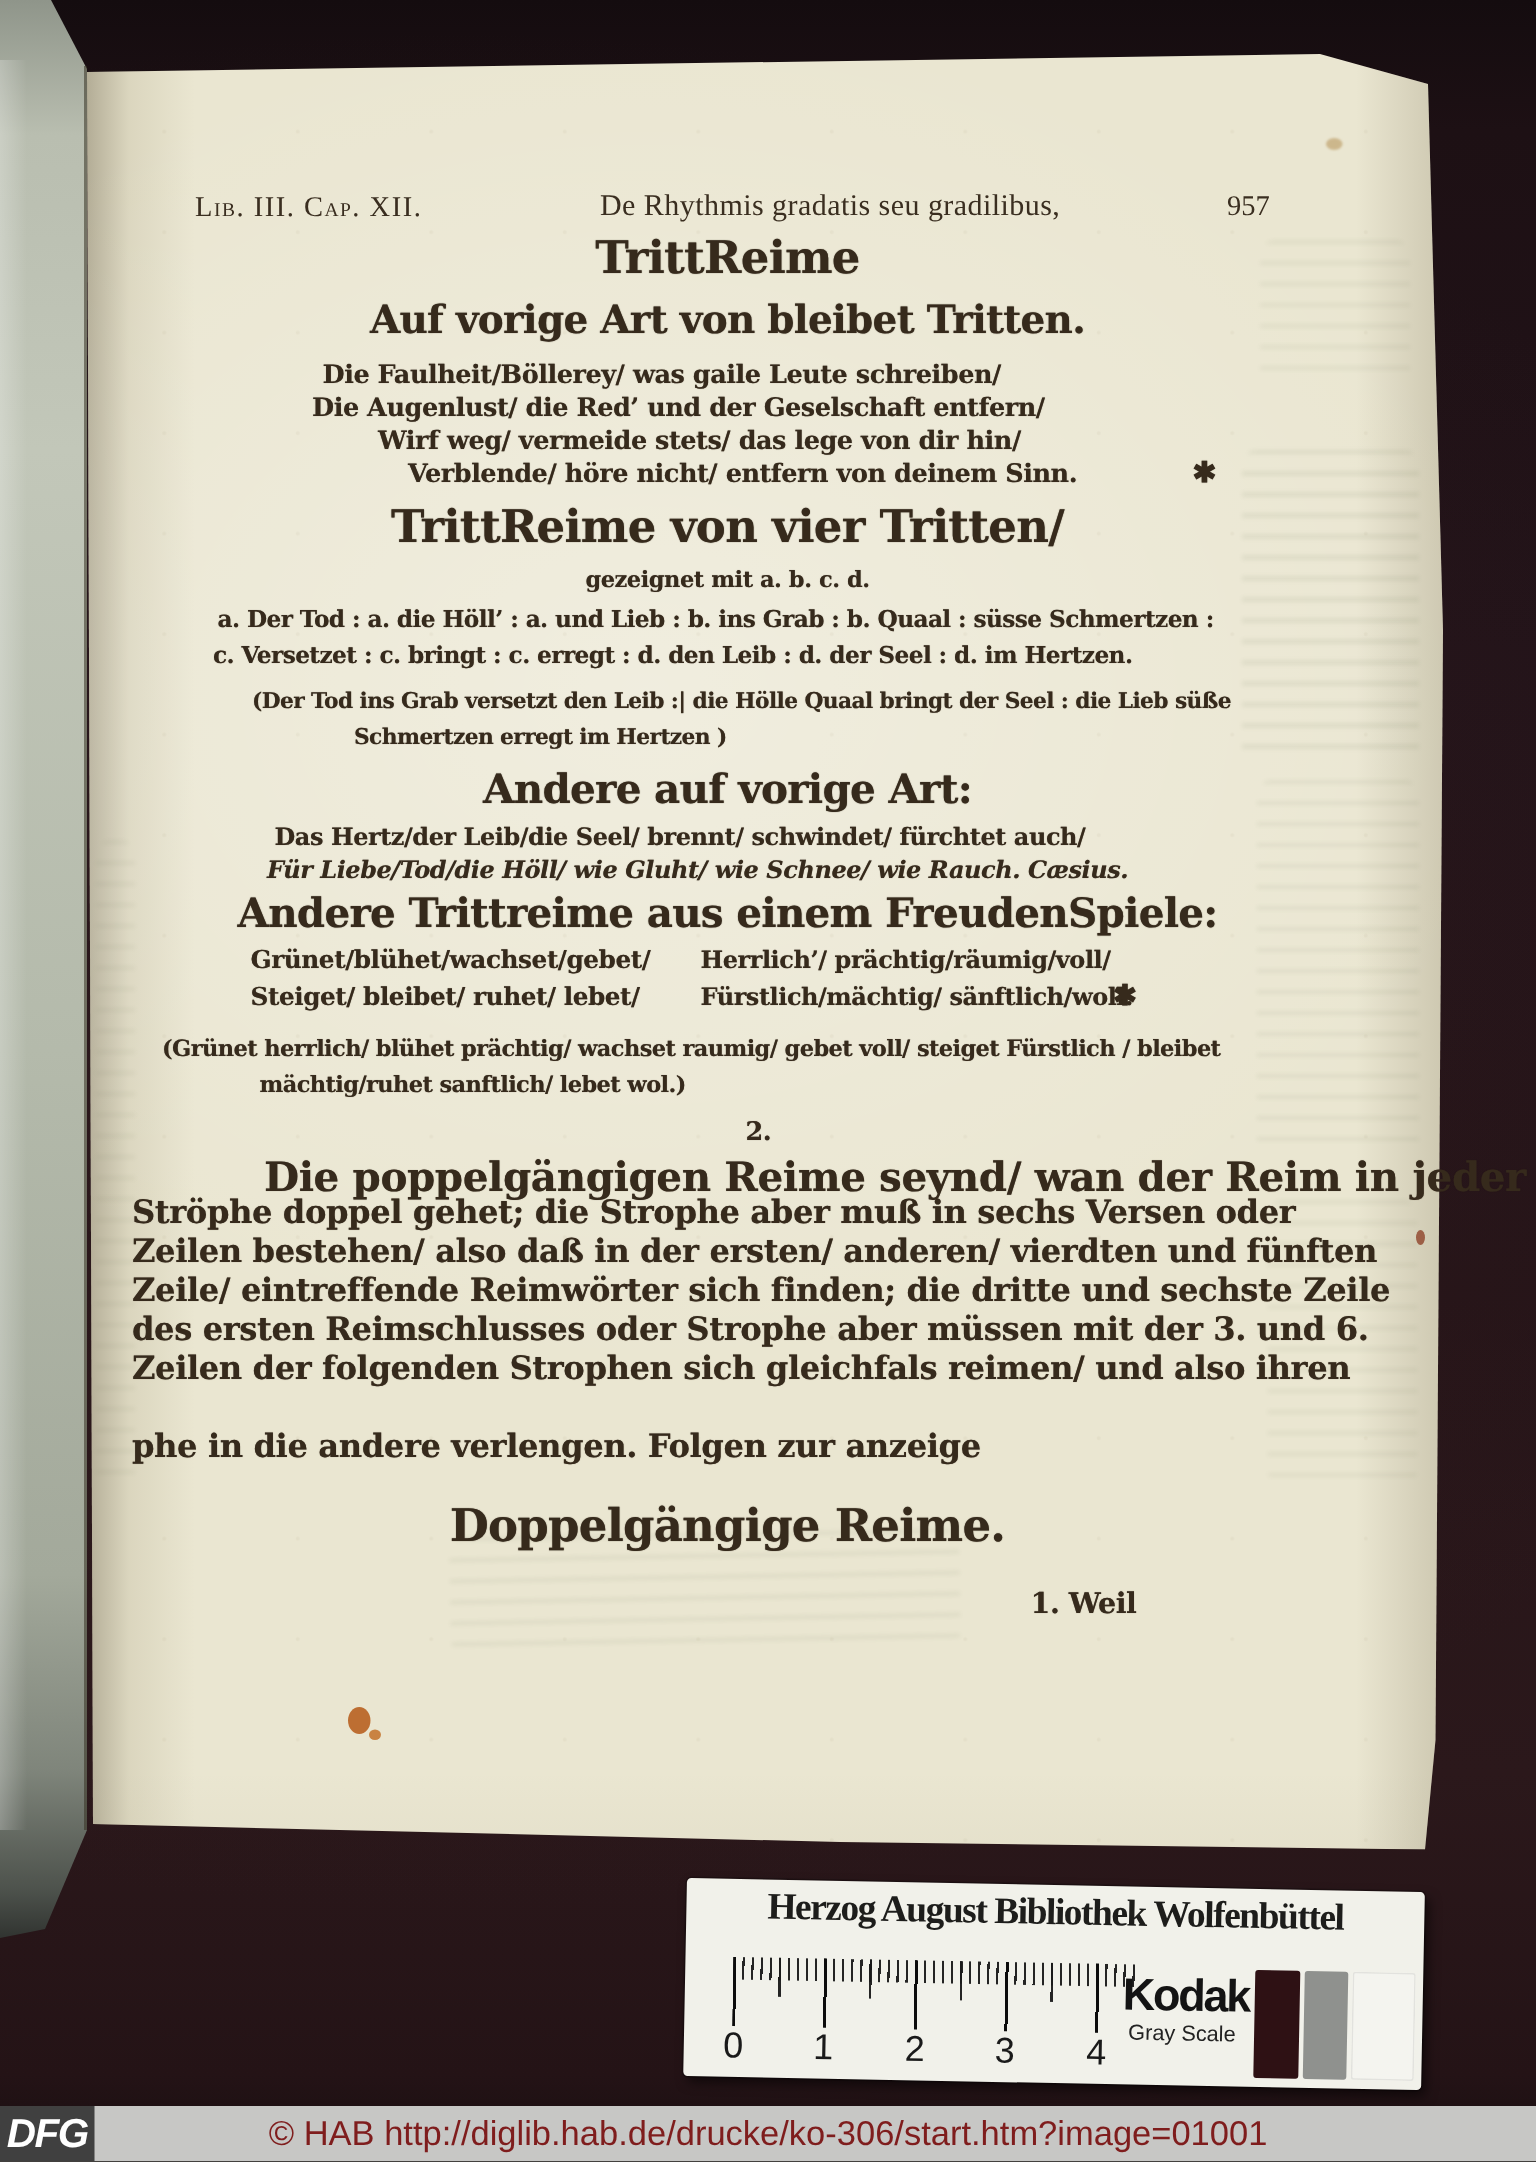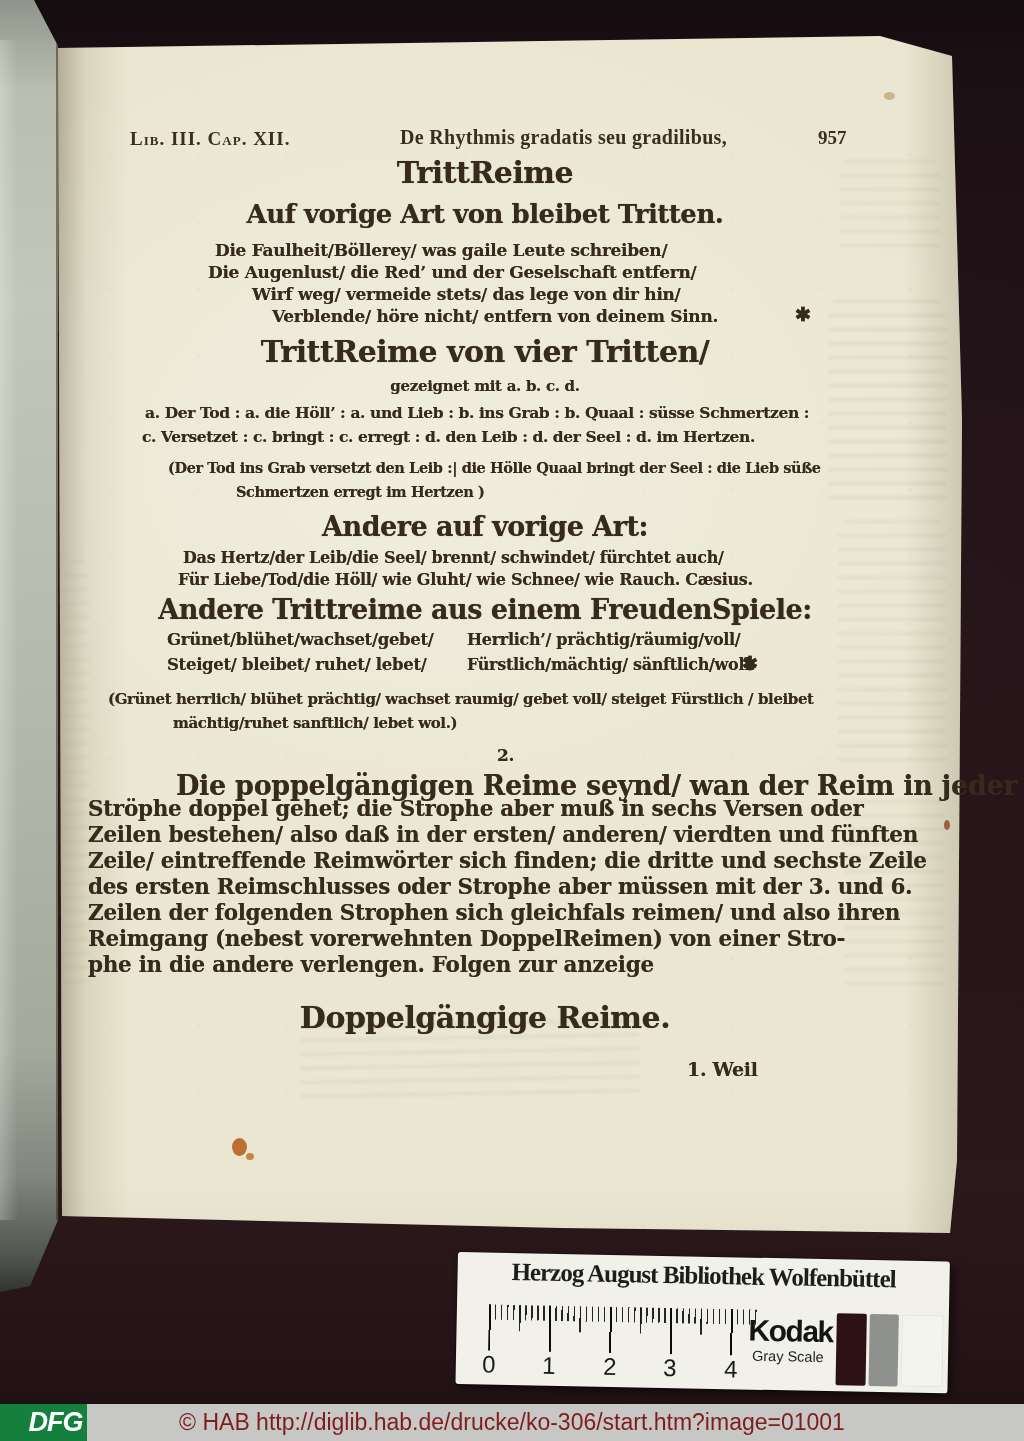--- a/index.html
+++ b/index.html
@@ -29,21 +29,21 @@
       linear-gradient(0deg, rgba(120,110,80,.22) 0 , rgba(0,0,0,0) 260px),
       #eae6d1;
     background-size:89px 67px,auto,auto,auto,auto,auto;
   }
   .fold-line{position:absolute;left:56px;top:44px;width:2px;height:1176px;background:rgba(55,50,35,.55);filter:blur(.4px);}
   
   .ink{position:absolute;color:#362a1c;font-weight:bold;white-space:nowrap;}
   .frak{text-shadow:0 0 .5px rgba(54,42,28,.65);letter-spacing:-.3px;}
   .heading{letter-spacing:-.5px;text-shadow:0 0 .7px rgba(45,35,22,.75);}
   .center-col{left:85px;width:800px;text-align:center;}
-  .latin{font-family:"Liberation Serif",serif;font-weight:700;color:#3a2e20;}
+  .latin{font-family:"Liberation Serif",serif;font-weight:400;color:#3a2e20;}
   .smallcaps{font-variant:small-caps;letter-spacing:1px;}
   
   .ghost{position:absolute;opacity:.09;filter:blur(1.4px);border-radius:10px;
     background:repeating-linear-gradient(180deg, rgba(80,95,60,.95) 0 3px, transparent 3px 14px);}
   .stain{position:absolute;border-radius:50%;}
   
   .card{
     position:absolute;left:458px;top:1252px;width:492px;height:132px;background:#f1f1ea;
     transform:rotate(1.1deg);transform-origin:top left;border-radius:3px;
     box-shadow:0 0 0 1px rgba(0,0,0,.25), 3px 4px 8px rgba(0,0,0,.55);
@@ -60,23 +60,23 @@
   .kodak{position:absolute;left:292px;top:56px;font-family:"Liberation Sans",sans-serif;
     font-weight:bold;font-size:30px;letter-spacing:-1.5px;color:#141414;}
   .grayscale{position:absolute;left:296px;top:90px;font-family:"Liberation Sans",sans-serif;
     font-size:14.5px;color:#222;}
   .patch{position:absolute;top:54px;height:72px;border-radius:2px;}
   .patch.dark{left:380px;width:30px;background:#2e1114;}
   .patch.gray{left:413px;width:29px;background:#8f918e;}
   .patch.white{left:445px;width:42px;background:#f4f4ef;box-shadow:inset 0 0 0 1px rgba(0,0,0,.07);}
   
   .footer{position:absolute;left:0;top:1404px;width:1024px;height:37px;background:#c7c7c5;}
-  .dfg{position:absolute;left:0;top:0;width:63px;height:37px;background:#15803d;color:#fff;
+  .dfg{position:absolute;left:0;top:0;width:63px;height:37px;background:#404040;color:#fff;
     font-family:"Liberation Sans",sans-serif;font-style:italic;font-weight:bold;font-size:27px;
-    display:flex;align-items:center;justify-content:center;letter-spacing:-1px;padding-left:24px;}
+    display:flex;align-items:center;justify-content:center;letter-spacing:-1px;}
   .copyright{position:absolute;left:63px;top:0;width:898px;height:37px;display:flex;align-items:center;justify-content:center;
     font-family:"Liberation Sans",sans-serif;font-size:23px;color:#7f1d1d;}
 </style>
 </head>
 <body>
 
 <div id="stage">
 
   <div class="paper"></div>
   <div class="edge-strip"></div>
@@ -112,41 +112,40 @@
   <div class="ink frak heading center-col" style="top:334px;font-size:30px;">TrittReime von vier Tritten/</div>
 
   <div class="ink frak" style="left:145px;top:403px;font-size:15.5px;letter-spacing:-.4px;">a. Der Tod : a. die Höll’ : a. und Lieb : b. ins Grab : b. Quaal : süsse Schmertzen :</div>
   <div class="ink frak" style="left:142px;top:427px;font-size:15.5px;letter-spacing:-.4px;">c. Versetzet : c. bringt : c. erregt : d. den Leib : d. der Seel : d. im Hertzen.</div>
 
   <div class="ink frak" style="left:168px;top:459px;font-size:14.5px;letter-spacing:-.4px;">(Der Tod ins Grab versetzt den Leib :| die Hölle Quaal bringt der Seel :  die Lieb süße</div>
   <div class="ink frak" style="left:236px;top:483px;font-size:14.5px;letter-spacing:-.4px;">Schmertzen erregt im Hertzen )</div>
 
   <div class="ink frak heading center-col" style="top:511px;font-size:27px;">Andere auf vorige Art:</div>
   <div class="ink frak" style="left:183px;top:548px;font-size:16px;">Das Hertz/der Leib/die Seel/ brennt/ schwindet/ fürchtet auch/</div>
-  <div class="ink frak" style="left:178px;top:570px;font-size:16px;">Für Liebe/Tod/die Höll/ wie Gluht/ wie Schnee/ wie Rauch. Cæsius.</div>
+  <div class="ink frak" style="left:178px;top:570px;font-size:16px;font-style:italic;">Für Liebe/Tod/die Höll/ wie Gluht/ wie Schnee/ wie Rauch. Cæsius.</div>
 
   <div class="ink frak heading center-col" style="top:594px;font-size:27px;">Andere Trittreime aus einem FreudenSpiele:</div>
   <div class="ink frak" style="left:167px;top:630px;font-size:16.5px;">Grünet/blühet/wachset/gebet/</div>
   <div class="ink frak" style="left:167px;top:655px;font-size:16.5px;">Steiget/ bleibet/ ruhet/ lebet/</div>
   <div class="ink frak" style="left:467px;top:630px;font-size:16px;">Herrlich’/ prächtig/räumig/voll/</div>
   <div class="ink frak" style="left:467px;top:655px;font-size:16px;">Fürstlich/mächtig/ sänftlich/woll.</div>
   <div class="ink frak" style="left:742px;top:652px;font-size:19px;">✱</div>
 
   <div class="ink frak" style="left:108px;top:690px;font-size:15px;letter-spacing:-.4px;">(Grünet herrlich/ blühet prächtig/ wachset raumig/ gebet voll/ steiget Fürstlich / bleibet</div>
   <div class="ink frak" style="left:173px;top:714px;font-size:15px;letter-spacing:-.4px;">mächtig/ruhet sanftlich/ lebet wol.)</div>
 
   <div class="ink frak" style="left:497px;top:745px;font-size:17px;">2.</div>
 
   <div class="ink frak" style="left:176px;top:770px;font-size:27px;">Die poppelgängigen Reime seynd/ wan der Reim in jeder</div>
   <div class="ink frak" style="left:88px;top:796px;font-size:21.5px;">Ströphe doppel gehet; die Strophe aber muß in sechs Versen oder</div>
   <div class="ink frak" style="left:88px;top:822px;font-size:21.5px;">Zeilen bestehen/ also daß in der ersten/ anderen/ vierdten und fünften</div>
   <div class="ink frak" style="left:88px;top:848px;font-size:21.5px;">Zeile/ eintreffende Reimwörter sich finden; die dritte und sechste Zeile</div>
   <div class="ink frak" style="left:88px;top:874px;font-size:21.5px;">des ersten Reimschlusses oder Strophe aber müssen mit der 3. und 6.</div>
   <div class="ink frak" style="left:88px;top:900px;font-size:21.5px;">Zeilen der folgenden Strophen sich gleichfals reimen/ und also ihren</div>
-  <div class="ink frak" style="left:88px;top:926px;font-size:21.5px;">Reimgang (nebest vorerwehnten DoppelReimen) von einer Stro-</div>
   <div class="ink frak" style="left:88px;top:952px;font-size:21.5px;">phe in die andere verlengen.  Folgen zur anzeige</div>
 
   <div class="ink frak heading center-col" style="top:1000px;font-size:30px;">Doppelgängige Reime.</div>
   <div class="ink frak" style="left:687px;top:1058px;font-size:19px;">1. Weil</div>
 
   <div class="card">
     <div class="card-title">Herzog August Bibliothek Wolfenbüttel</div>
     <div class="ruler">
       <div class="t-mm"></div>
       <div class="t-half"></div>

